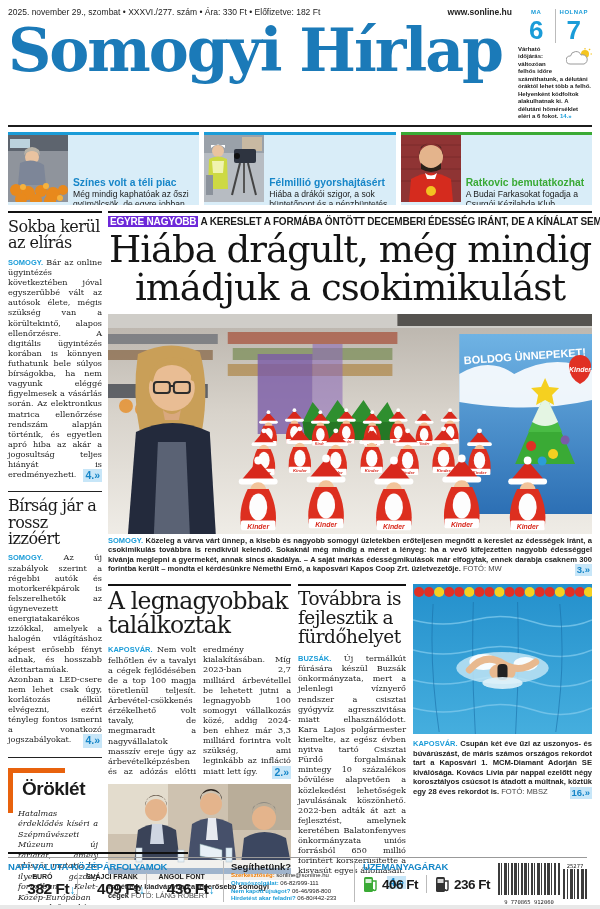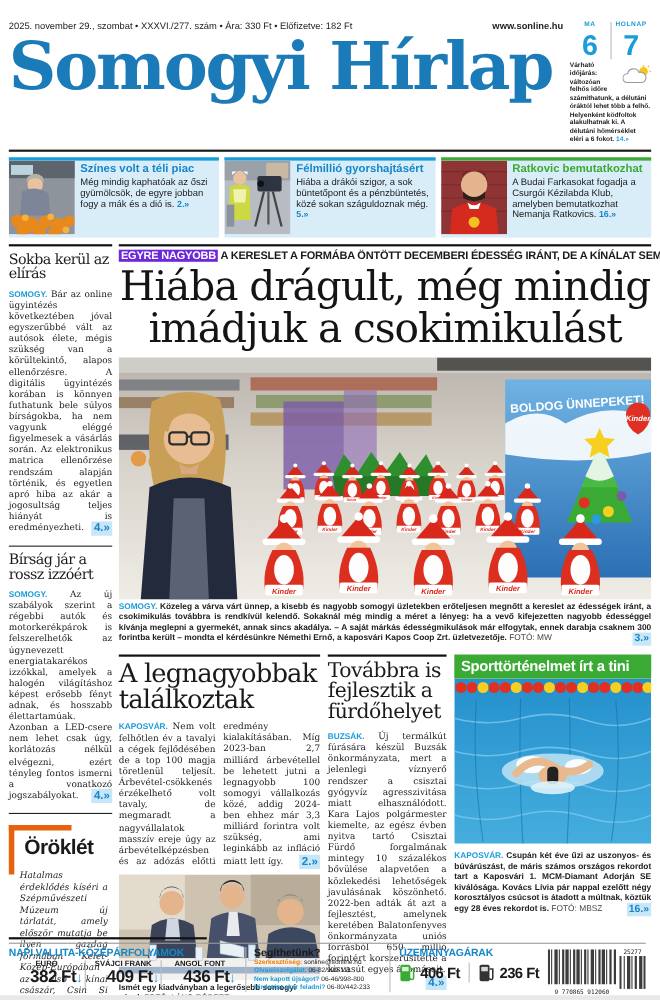--- a/index.html
+++ b/index.html
@@ -1,17 +1,17 @@
 <!DOCTYPE html>
 <html lang="hu"><head>
 <meta charset="utf-8">
 <style>
   html,body{margin:0;padding:0;background:#e8e8e8;}
   .page{position:relative;width:600px;height:905px;background:#fff;margin:0 auto;
-        font-family:"Liberation Sans",sans-serif;color:#1a1a1a;overflow:hidden;box-sizing:border-box;padding:12px 8px;}
+        font-family:"Liberation Sans",sans-serif;color:#1a1a1a;overflow:hidden;box-sizing:border-box;padding:1px 8px;}
   
   .topbar{display:flex;justify-content:space-between;padding-top:6px;font-size:8.5px;color:#222;}
   .topbar .site{font-weight:bold;margin-right:80px;}
   .header{position:relative;height:100px;}
   .masthead{font-family:"DejaVu Serif",serif;font-weight:bold;color:#1b7ab8;font-size:60px;
             letter-spacing:-2px;line-height:.92;margin:6px 0 0 0;white-space:nowrap;}
   .weather{position:absolute;right:0;top:-14px;width:74px;font-size:6px;line-height:1.25;}
   .weather .temps{display:flex;text-align:center;border-bottom:0;}
   .weather .tcol{flex:1;}
   .weather .tcol+.tcol{border-left:1px solid #bbb;}
@@ -19,30 +19,30 @@
   .weather .tval{color:#1a9cd8;font-weight:bold;font-size:26px;line-height:1;}
   .weather .fc{margin-top:3px;color:#222;font-weight:bold;}
   .weather .fc .wicon{float:right;margin:2px 0 1px 2px;}
   .weather .wref{color:#1a9cd8;font-weight:bold;}
   .rule-dark{border-top:2px solid #1c1c1c;margin-top:2px;}
   
   .teasers{display:flex;gap:5px;margin-top:5px;}
   .teaser{flex:1;background:#d9edf8;height:70px;display:flex;border-top:3px solid #1a9cd8;overflow:hidden;}
   .teaser.green{border-top-color:#3aaa35;}
   .teaser svg{flex:none;width:60px;height:67px;}
-  .teaser .tx{padding:3px 4px 0 5px;font-size:8.6px;line-height:1.15;}
+  .teaser .tx{padding:3px 4px 0 5px;font-size:8.6px;line-height:1.15;margin-top:40px;}
   .teaser .ttl{font-weight:bold;color:#1786c8;font-size:10.3px;line-height:1.05;margin-bottom:1px;}
   .teaser.green .ttl{color:#3aaa35;}
   .iref{color:#1786c8;font-weight:bold;font-size:8px;}
   
   .content{display:flex;gap:6px;margin-top:6px;}
   .leftcol{flex:none;width:94px;}
   .maincol{flex:1;min-width:0;}
   .thick{border-top:2.5px solid #111;}
-  .leftcol h2{font-family:"DejaVu Serif",serif;font-weight:normal;font-size:13px;line-height:1.02;
+  .leftcol h2{font-family:"DejaVu Serif",serif;font-weight:normal;font-size:16px;line-height:1.02;
               margin:6px 0 5px 0;letter-spacing:-.5px;}
   .body{font-family:"DejaVu Serif",serif;font-size:8.1px;line-height:1.25;text-align:justify;margin:0;color:#222;}
   .ld{color:#1a9cd8;font-weight:bold;font-family:"Liberation Sans",sans-serif;font-size:7.5px;}
   .ref{color:#1786c8;font-weight:bold;background:#c7e6f8;padding:0 2px;float:right;font-size:10.5px;
        font-family:"Liberation Sans",sans-serif;}
   .sep{border-top:1.5px solid #222;margin:9px 0 0 0;}
   
   .opinion{position:relative;margin-top:10px;padding:6px 4px 14px 10px;}
   .opinion .br-top{position:absolute;left:0;top:0;width:52px;height:40px;border-left:5px solid #e8620d;border-top:5px solid #e8620d;}
   .opinion h3{font-size:19px;margin:4px 0 8px 4px;font-weight:bold;letter-spacing:-.5px;}
@@ -443,21 +443,20 @@
           <div class="thick"></div>
           <h2>Továbbra is fejlesztik a fürdőhelyet</h2>
           <p class="body clearfix">
             <span class="ld">BUZSÁK.</span>
             <span>Új termálkút fúrására készül Buzsák önkormányzata, mert a jelenlegi víznyerő rendszer a csisztai gyógyvíz agresszivitása miatt elhasználódott. Kara Lajos polgármester kiemelte, az egész évben nyitva tartó Csisztai Fürdő forgalmának mintegy 10 százalékos bővülése alapvetően a közlekedési lehetőségek javulásának köszönhető. 2022-ben adták át azt a fejlesztést, amelynek keretében Balatonfenyves önkormányzata uniós forrásból 650 millió forintért korszerűsítette a kisvasút egyes állomásait.</span>
             <span class="ref">4.»</span>
           </p>
         </div>
 
         <div class="storyC">
-          <div class="banner">Sporttörténelmet írt a tini</div>
           <svg width="100%" height="150" viewBox="0 0 178 150" preserveAspectRatio="none">
             <defs>
                 <linearGradient id="pool" x1="0" y1="0" x2="0" y2="1">
               <stop offset="0" stop-color="#2490cc"></stop>
                   <stop offset="1" stop-color="#45aede"></stop>
                 </linearGradient>
               </defs>
             <rect width="178" height="150" fill="url(#pool)"></rect>
             <g stroke="#7cc8ec" stroke-width="1.4" fill="none" opacity="0.8">
               <path d="M0,36 q30,8 60,0 t60,2 t58,-2"></path>

